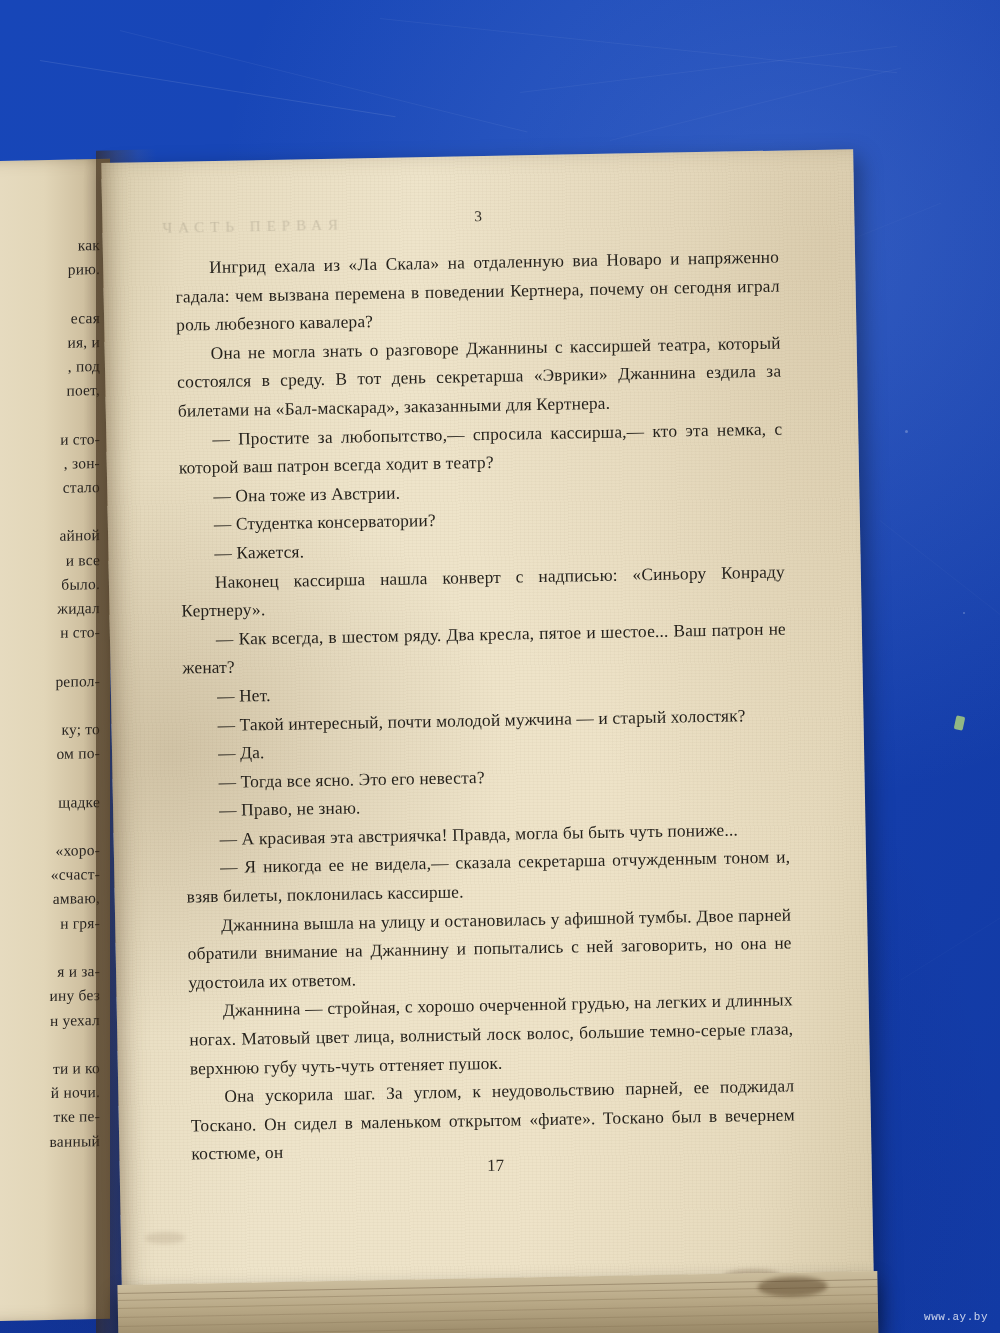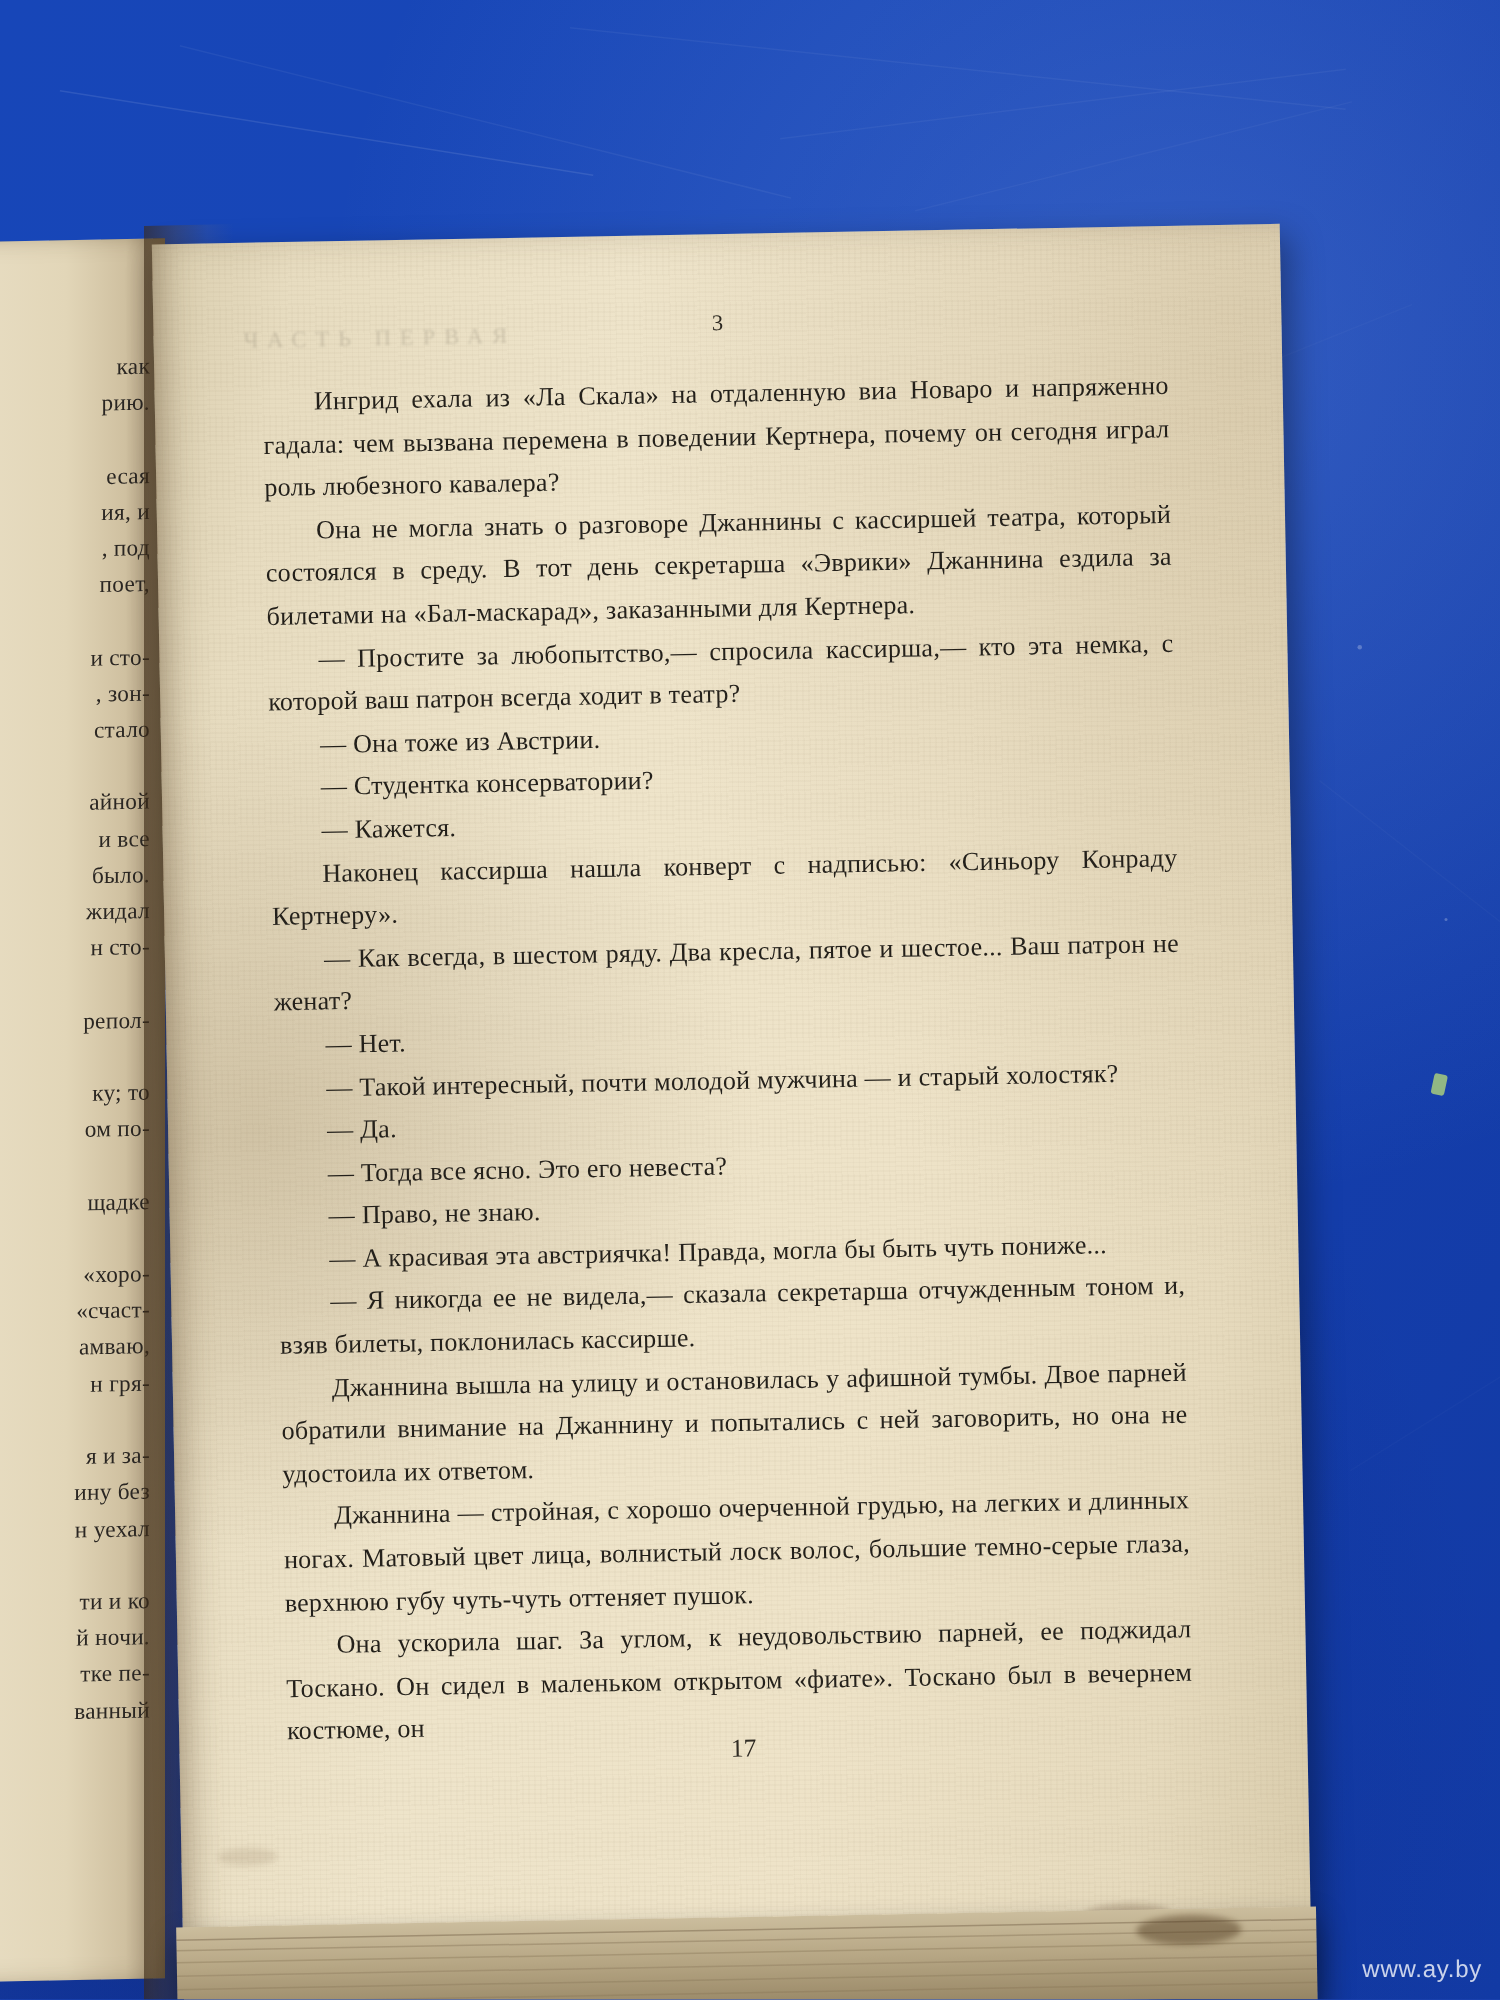--- a/index.html
+++ b/index.html
@@ -200,22 +200,22 @@
     background: #9fc47f;
     border-radius: 2px;
     transform: rotate(12deg);
     opacity: 0.9;
   }
 
   #watermark {
     position: absolute;
     right: 12px;
     bottom: 10px;
-    font-family: Liberation Sans, sans-serif;
-    font-size: 16px;
+    font-family: Liberation Mono, monospace;
+    font-size: 11px;
     color: rgba(255,255,255,0.78);
     letter-spacing: 0.5px;
   }
 </style>
 </head>
 <body>
 
 <div id="scene">
 
   <div class="scratch" style="left:40px;top:60px;width:360px;height:1px;transform:rotate(9deg);"></div>

